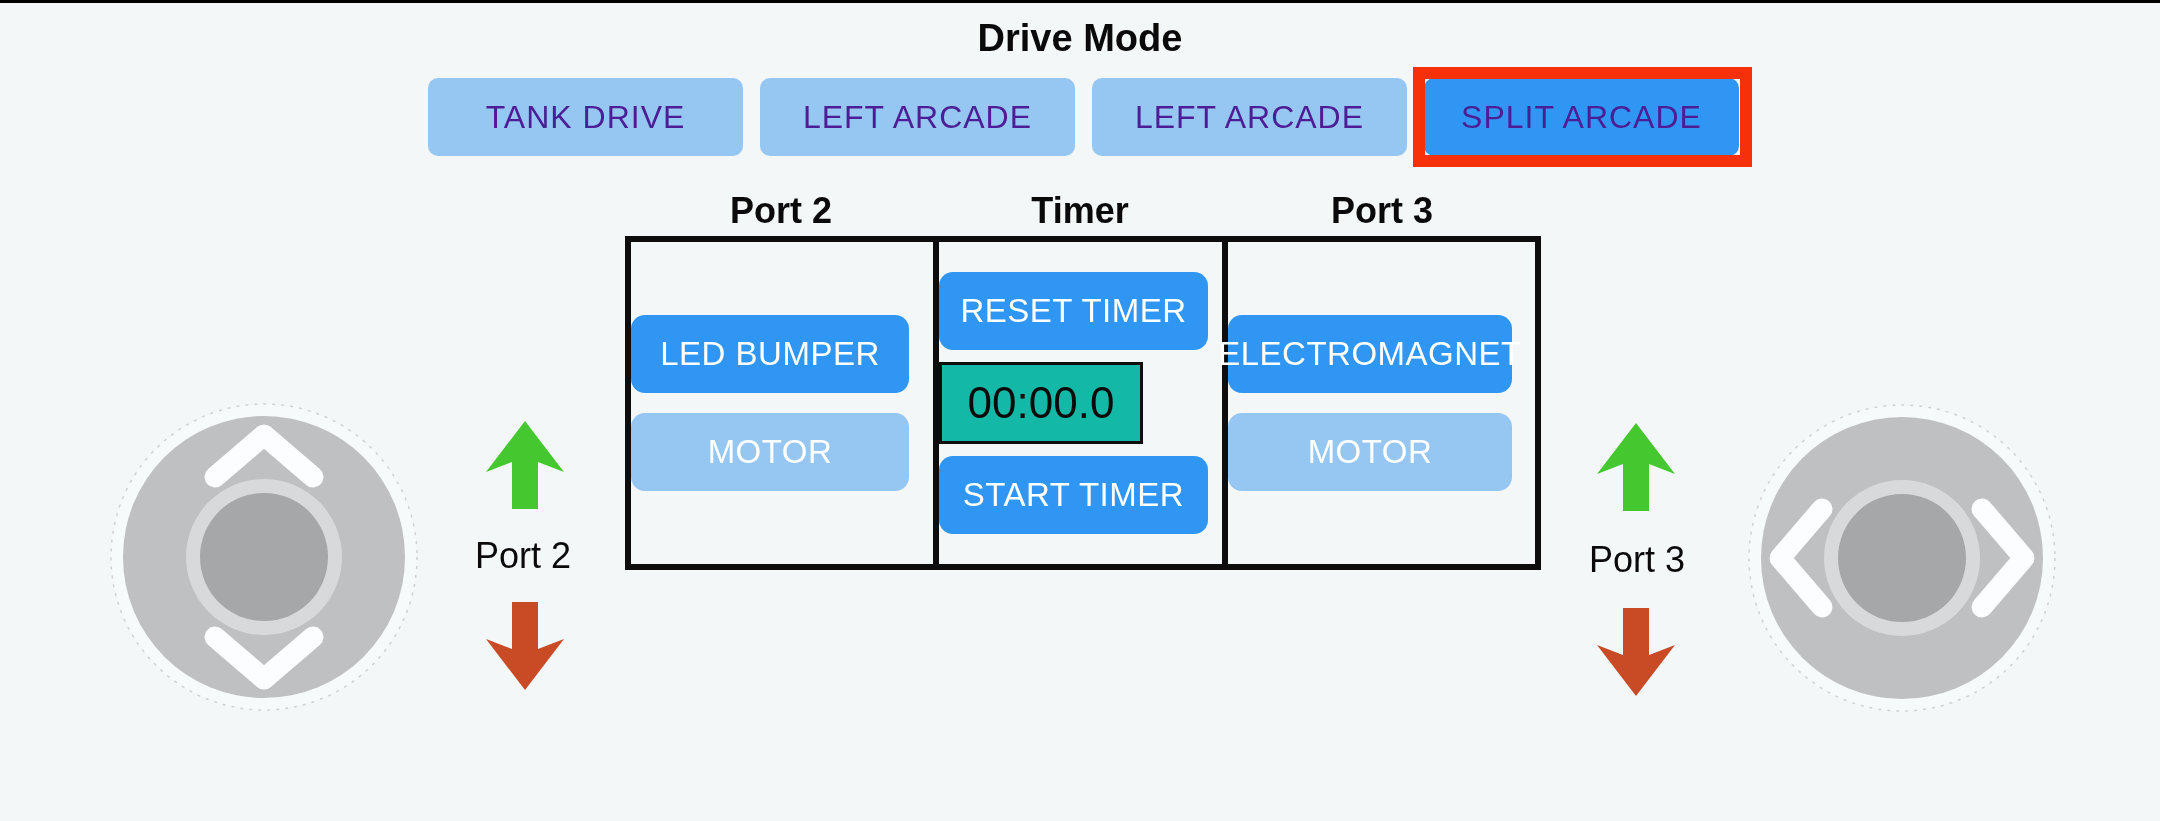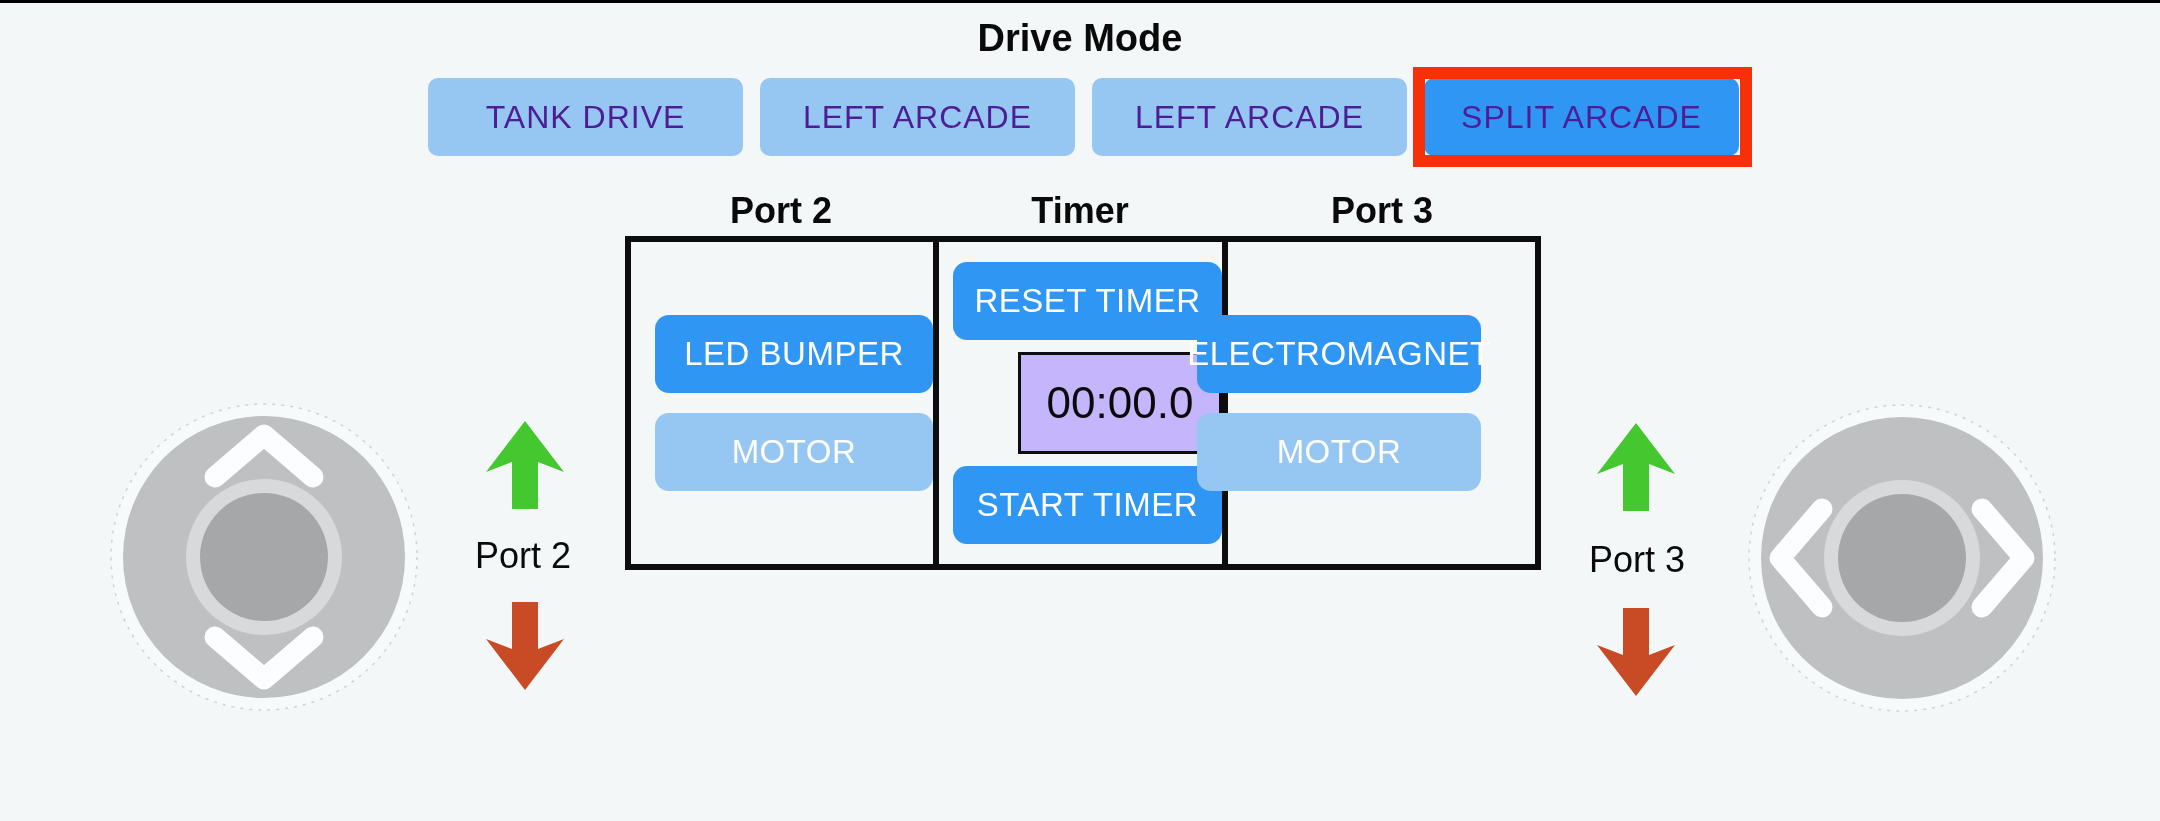--- a/index.html
+++ b/index.html
@@ -45,41 +45,41 @@
   .hdr-p2 { left: 631px; }
   .hdr-tm { left: 930px; text-align: center; }
   .hdr-p3 { left: 1232px; }
   .panel {
     position: absolute; left: 625px; top: 236px;
     width: 916px; height: 334px; box-sizing: border-box;
     border: 6px solid #0d0d0d; display: flex;
   }
   .cell {
     display: flex; flex-direction: column;
-    align-items: flex-end; justify-content: center;
+    align-items: flex-start; justify-content: center;
   }
   .cell-p2 { width: 302px; }
   .cell-tm { width: 283px; border-left: 6px solid #0d0d0d; border-right: 6px solid #0d0d0d; }
   .cell-p3 { width: 253px; }
   .tbl-btn {
     height: 78px; border: none; border-radius: 14px;
     color: #fff; font-size: 33px; letter-spacing: 0.5px;
     font-family: "Liberation Sans", sans-serif;
     display: flex; align-items: center; justify-content: center;
     cursor: pointer; padding: 0;
   }
   .tbl-btn.on  { background: var(--active-blue, #2f96f3); }
   .tbl-btn.off { background: var(--inactive-blue, #96c6f2); }
   .w278 { width: 278px; }
   .w284 { width: 284px; }
   .w269 { width: 269px; }
   .gap20 { margin-top: 20px; }
   .timer-display {
-    width: 204px; height: 102px; box-sizing: border-box;
-    margin: 12px 0; background: #c4b5fd;
+    width: 204px; height: 82px; box-sizing: border-box;
+    margin: 12px 0; background: #14b8a6;
     border: 3px solid #0d0d0d;
     display: flex; align-items: center; justify-content: center;
     font-size: 44px;
   }
   .side-label {
     position: absolute; width: 220px; text-align: center;
     font-size: 36px; line-height: 40px;
   }
   .lbl-left  { left: 413px;  top: 536px; }
   .lbl-right { left: 1527px; top: 540px; }

